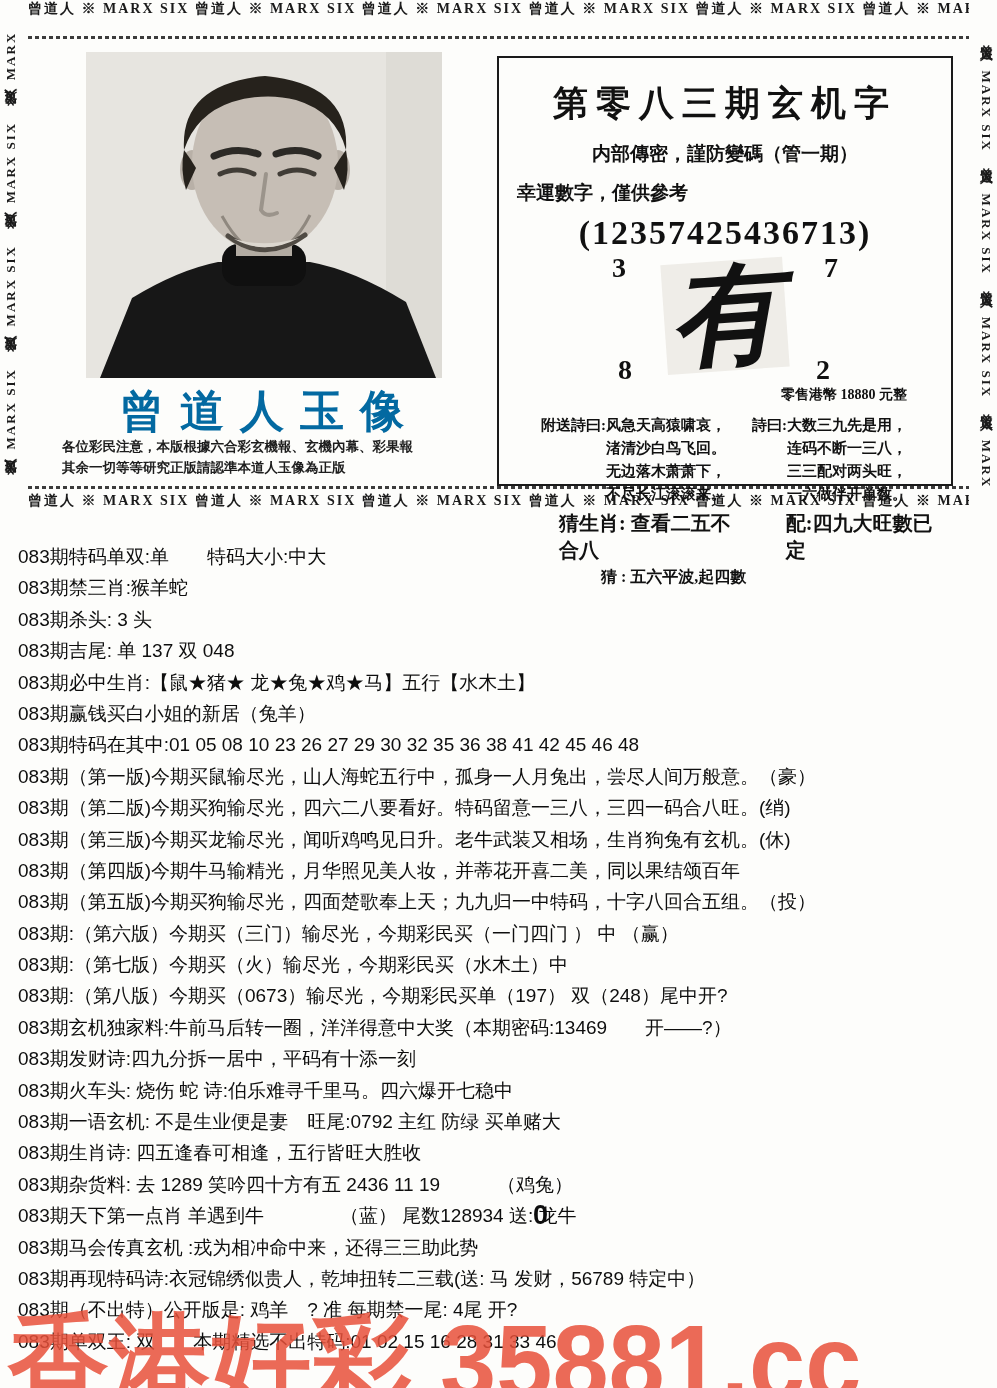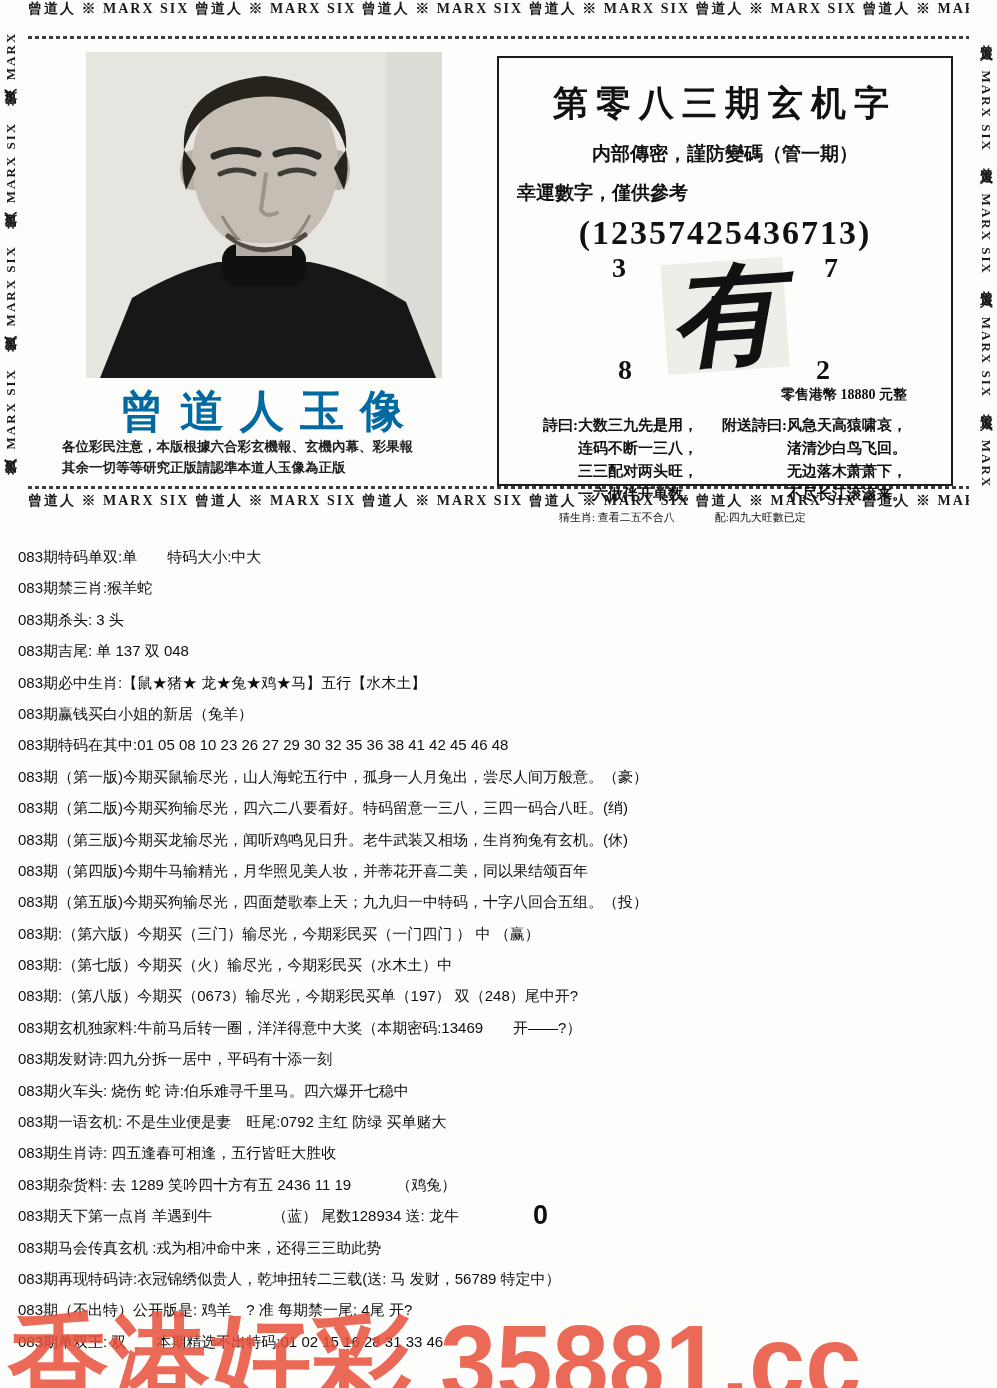--- a/index.html
+++ b/index.html
@@ -71,29 +71,29 @@
     font-size:110px; font-weight:bold; font-style:italic; line-height:1;
     background:#efede8; padding:0 6px;
   }
   .mbox-price { text-align:right; padding-right:26px; font-size:14px;
     font-weight:bold; margin-top:4px; }
   .poems { display:flex; margin-top:10px; }
   .poem { display:flex; font-size:15px; font-weight:bold; line-height:23px; }
   .poem-label { white-space:nowrap; }
   .poem.left  { margin-left:24px; }
   .poem.right { margin-left:26px; }
-  .mbox-guessrow { display:flex; margin-top:4px; font-size:11px; font-weight:normal; }
+  .mbox-guessrow { display:flex; margin-top:4px; font-size:20px; font-weight:bold; }
   .guess-zodiac { margin-left:42px; }
-  .guess-match  { margin-left:40px;text-align:right; }
+  .guess-match  { margin-left:40px; }
   .mbox-guess2 { margin-left:84px; margin-top:3px; font-size:16px; font-weight:bold; }
 
   
   .body-lines {
     position:absolute; left:18px; top:541px; width:975px;
-    font-size:15px; line-height:31.4px; color:#0e0e0e;
+    font-size:19px; line-height:31.4px; color:#0e0e0e;
     font-family:"Liberation Sans", sans-serif;
     white-space:nowrap;
   }
   .body-line { height:31.4px; overflow:visible; }
 
   .stray-zero {
     position:absolute; left:533px; top:1200px; font-size:27px; font-weight:bold;
     color:#0e0e0e;
   }
 
@@ -166,43 +166,44 @@
   <div class="mbox-lucky">(12357425436713)</div>
   <div class="char-block">
     <span class="corner-num tl">3</span>
     <span class="corner-num tr">7</span>
     <span class="corner-num bl">8</span>
     <span class="corner-num br">2</span>
     <span class="big-char">有</span>
   </div>
   <div class="mbox-price">零售港幣 18880 元整</div>
   <div class="poems">
+    <div class="poem left">
+      <span class="poem-label">附送詩曰:</span>
+      <div>
+          <div class="poem-line">风急天高猿啸哀，</div>
+          <div class="poem-line">渚清沙白鸟飞回。</div>
+          <div class="poem-line">无边落木萧萧下，</div>
+          <div class="poem-line">不尽长江滚滚来。</div>
+        </div>
+    </div>
     <div class="poem right">
       <span class="poem-label">詩曰:</span>
       <div>
           <div class="poem-line">大数三九先是用，</div>
           <div class="poem-line">连码不断一三八，</div>
           <div class="poem-line">三三配对两头旺，</div>
           <div class="poem-line">一六做伴开单数。</div>
         </div>
     </div>
-    <div class="poem left">
-      <span class="poem-label">附送詩曰:</span>
-      <div>
-          <div class="poem-line">风急天高猿啸哀，</div>
-          <div class="poem-line">渚清沙白鸟飞回。</div>
-          <div class="poem-line">无边落木萧萧下，</div>
-          <div class="poem-line">不尽长江滚滚来。</div>
-        </div>
-    </div>
   </div>
   <div class="mbox-guessrow">
     <span class="guess-zodiac">猜生肖: 查看二五不合八</span>
     <span class="guess-match">配:四九大旺數已定</span>
   </div>
+  <div class="mbox-guess2">猜 : 五六平波,起四數</div>
 </div>
 
 <div class="body-lines">
     <div class="body-line">083期特码单双:单　　特码大小:中大</div>
     <div class="body-line">083期禁三肖:猴羊蛇</div>
     <div class="body-line">083期杀头: 3 头</div>
     <div class="body-line">083期吉尾: 单 137 双  048</div>
     <div class="body-line">083期必中生肖:【鼠★猪★ 龙★兔★鸡★马】五行【水木土】</div>
     <div class="body-line">083期赢钱买白小姐的新居（兔羊）</div>
     <div class="body-line">083期特码在其中:01 05 08 10 23 26 27 29 30 32 35 36 38 41 42 45 46 48</div>

